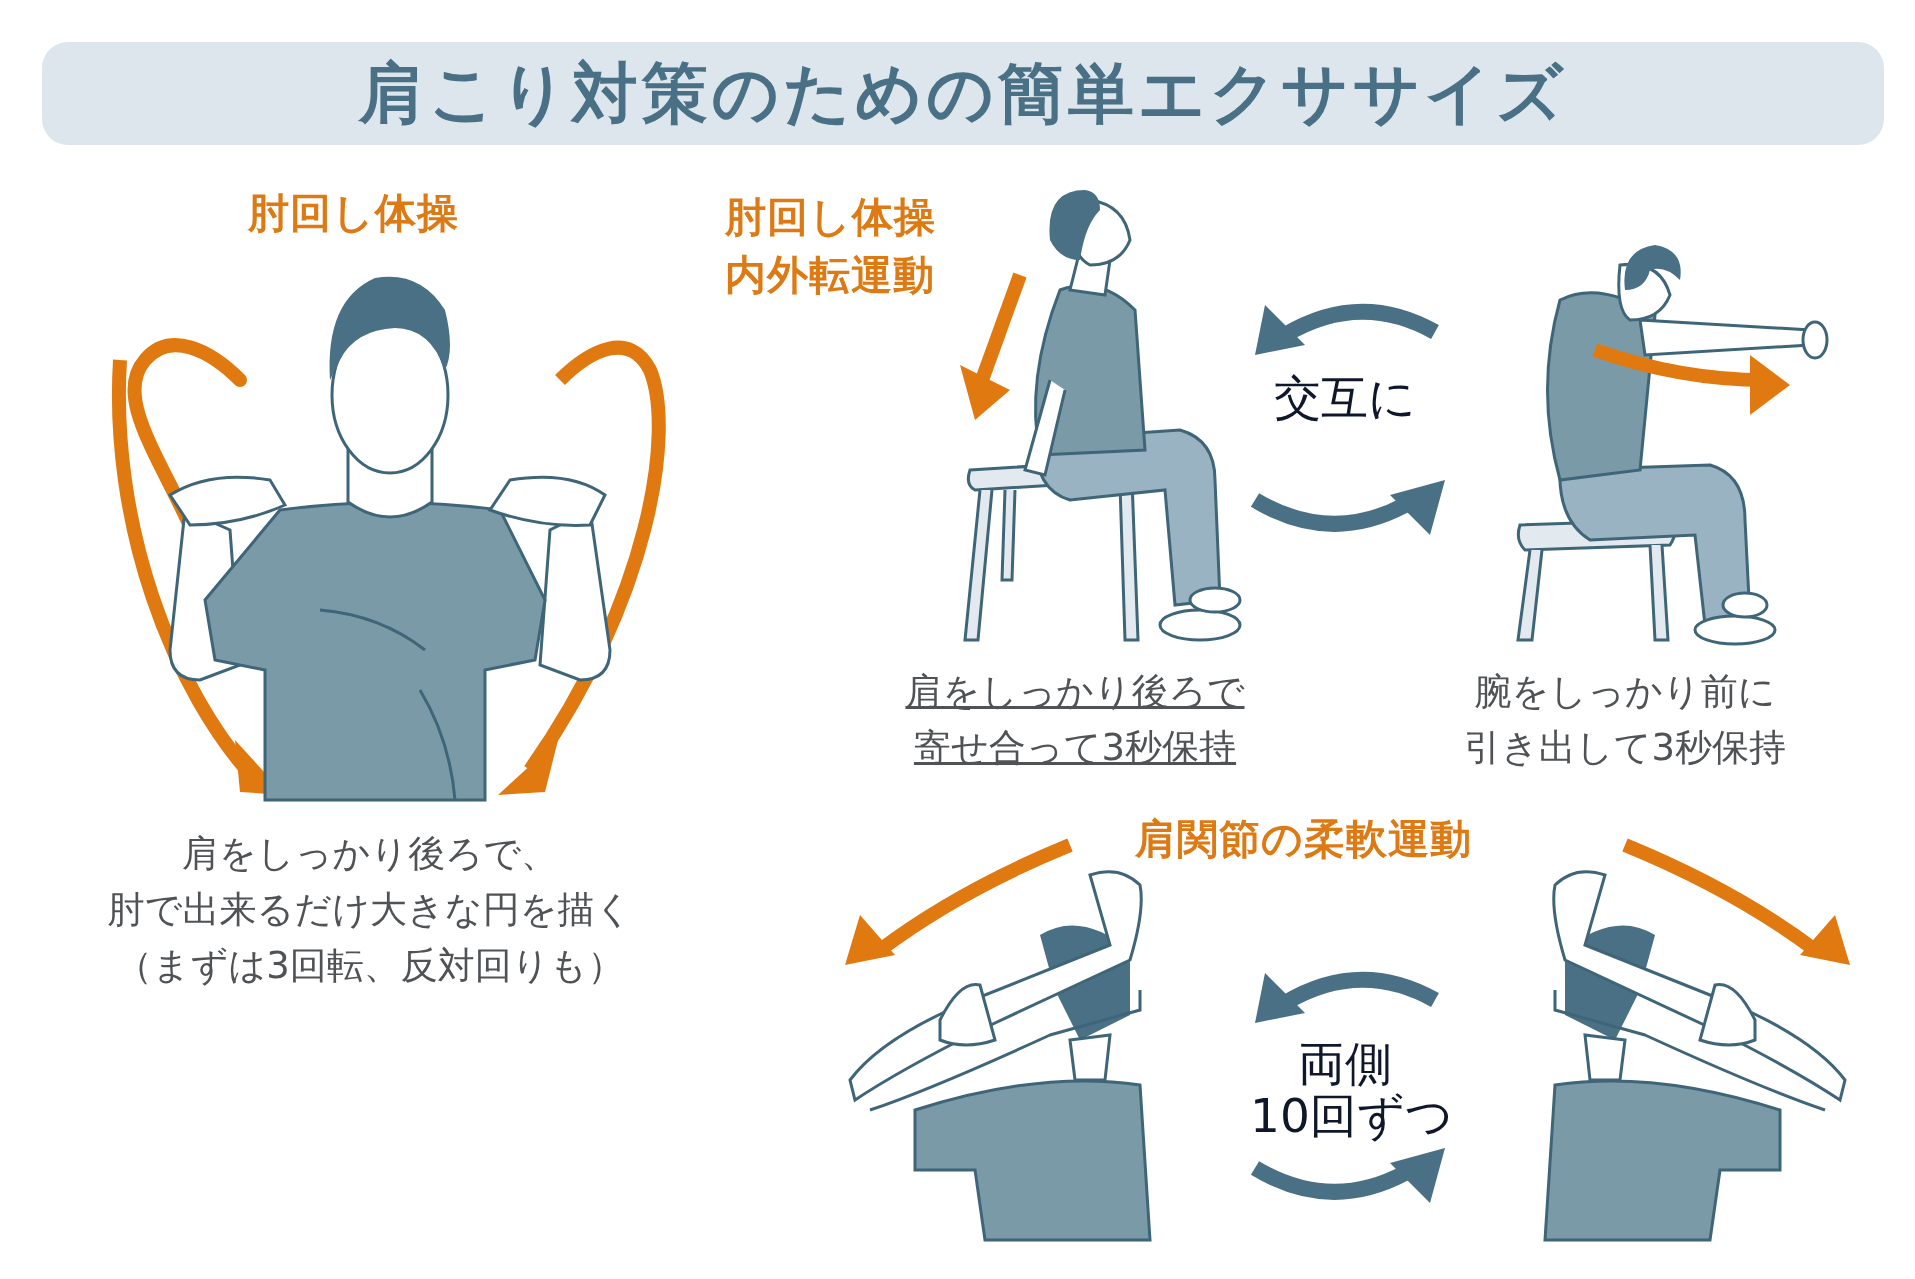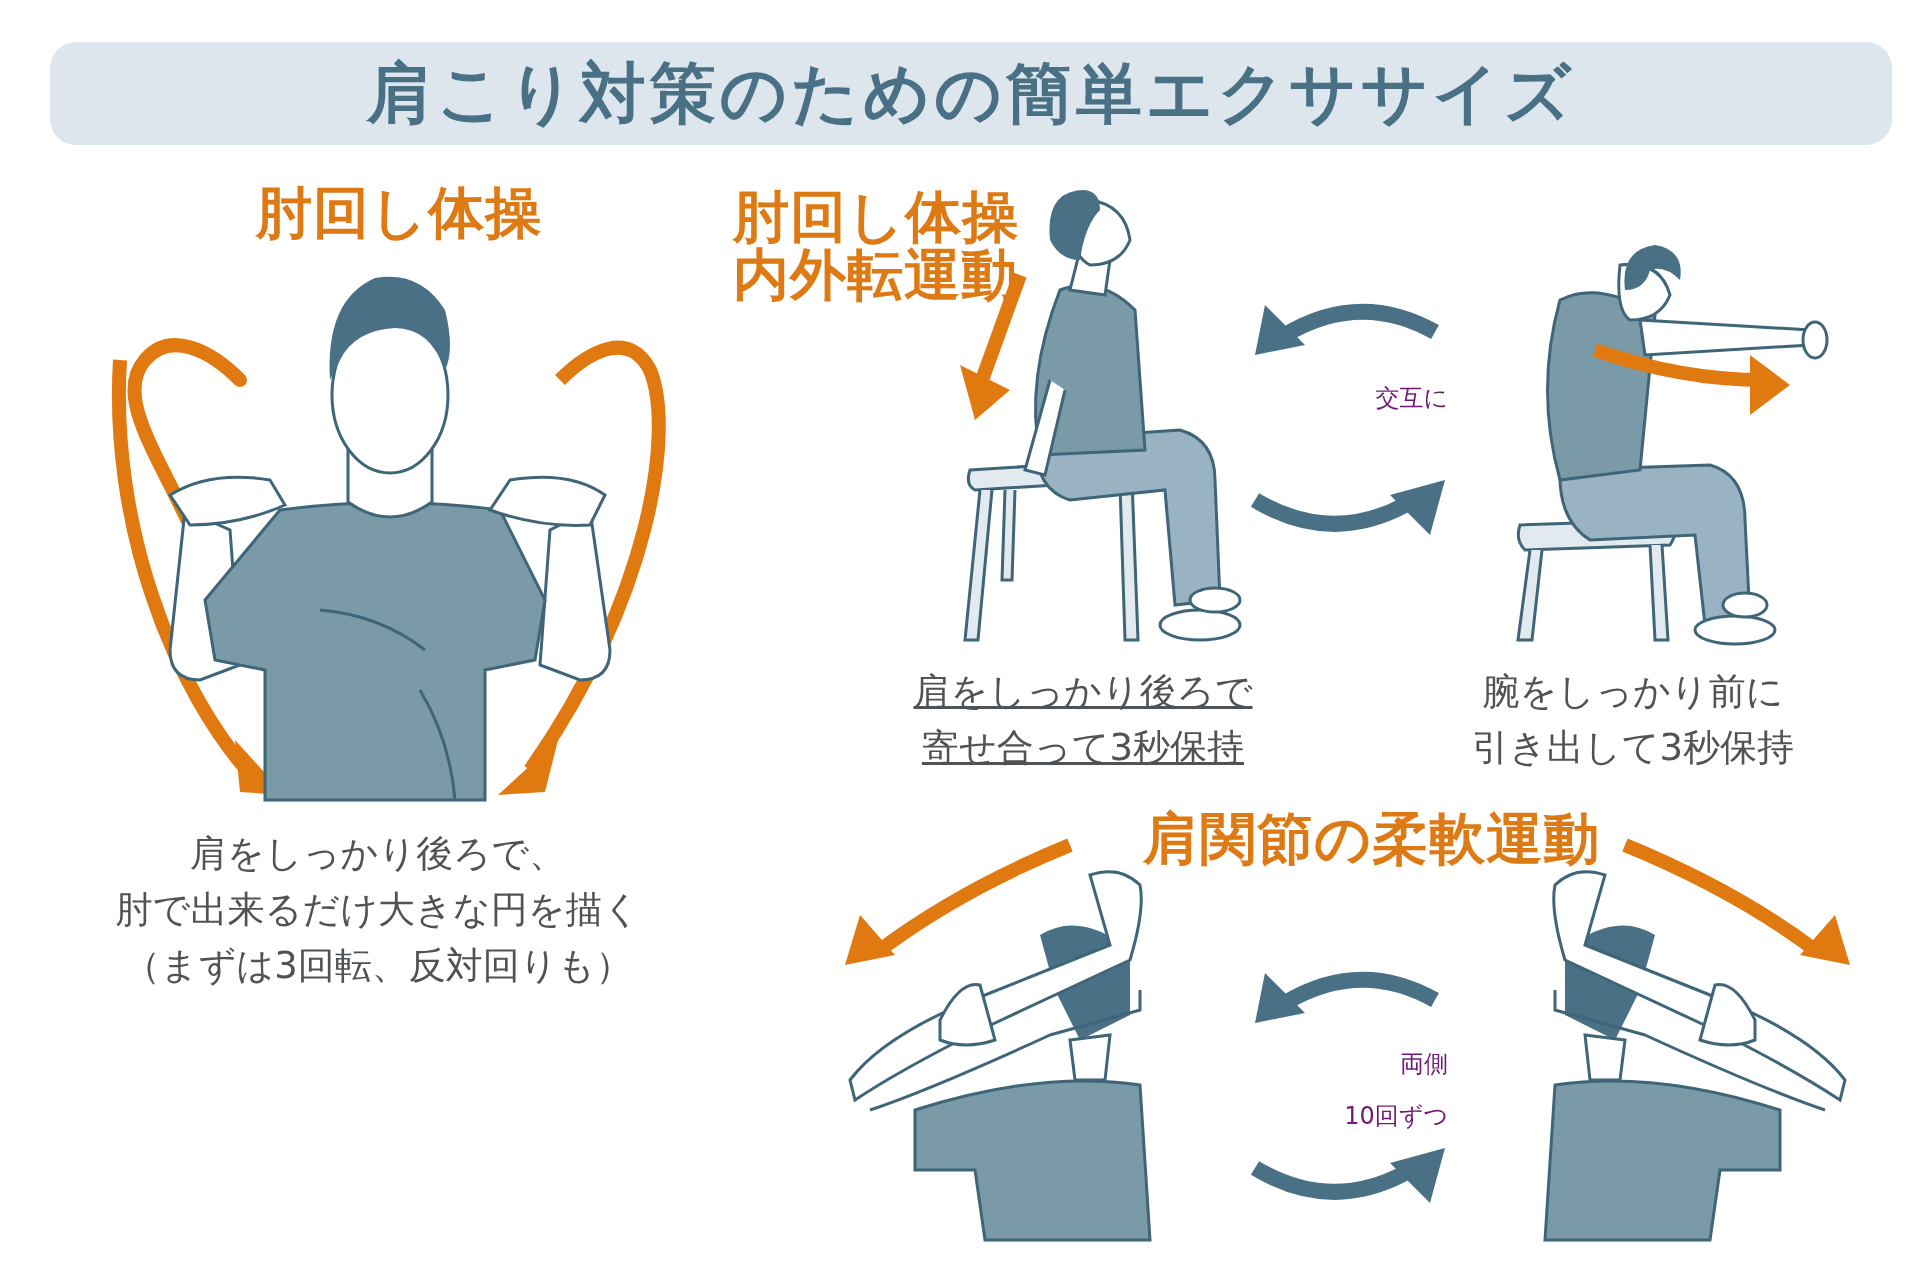--- a/index.html
+++ b/index.html
@@ -1,24 +1,24 @@
 <!DOCTYPE html>
 <html><head>
 <meta charset="utf-8">
 <style>
   html, body { margin:0; padding:0; background:#ffffff; }
   body { width:1915px; height:1279px; position:relative; overflow:hidden;
          font-family: "DejaVu Sans", "Liberation Sans", sans-serif; }
-  .abs { position:absolute;margin-left:8px; }
+  .abs { position:absolute; }
   .banner { left:42px; top:42px; width:1842px; height:103px; background:#dde6ec;
             border-radius:26px; display:flex; align-items:center; justify-content:center; }
   .banner-title { color:#4a7085; font-size:66px; font-weight:bold; letter-spacing:4px; line-height:1; }
-  .heading { color:#dd7a14; font-weight:bold; font-size:56px; line-height:58px; letter-spacing:1px; white-space:nowrap; }
+  .heading { color:#dd7a14; font-weight:bold; font-size:41px; line-height:58px; letter-spacing:1px; white-space:nowrap; }
   .caption { color:#505356; font-size:37px; line-height:56px; text-align:center; white-space:nowrap; }
-  .rot-text { color:#701a75; font-size:24px; line-height:52px; text-align:right; white-space:nowrap; }
+  .rot-text { color:#0f172a; font-size:47px; line-height:52px; text-align:center; white-space:nowrap; }
   svg { position:absolute; overflow:visible; }
 </style>
 </head>
 <body>
 
 <div class="abs banner">
   <div class="banner-title">肩こり対策のための簡単エクササイズ</div>
 </div>
 
 <div class="abs heading" style="left:248px; top:184px;">肘回し体操</div>

